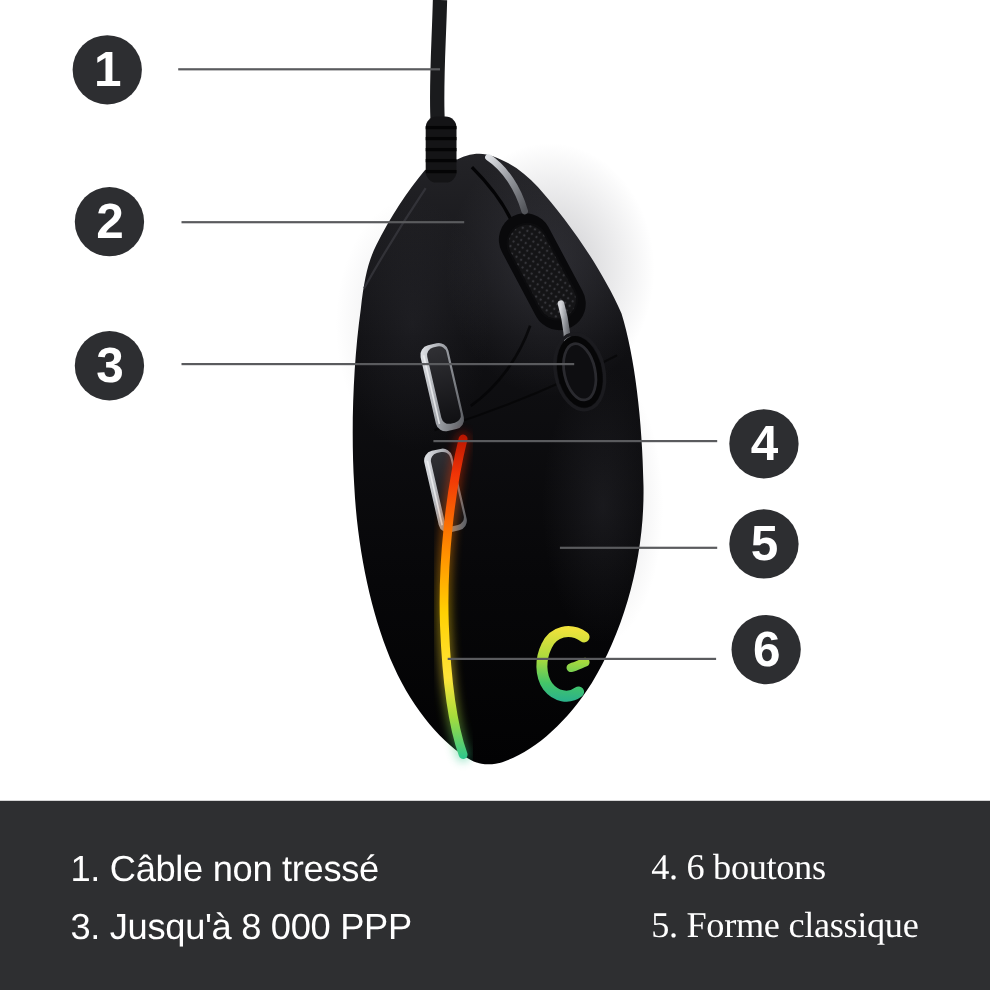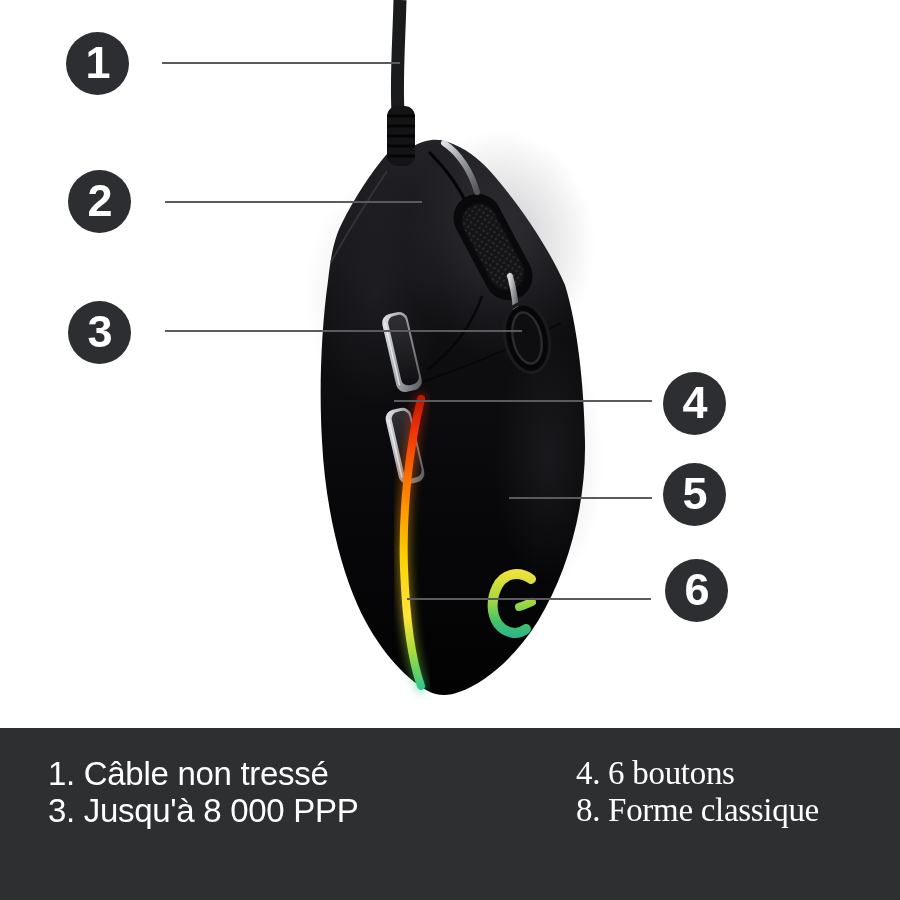--- a/index.html
+++ b/index.html
@@ -20,21 +20,21 @@
   .legend{
     position:absolute;left:0;top:728px;width:900px;height:172px;
     background:#2e2f31;color:#ffffff;
   }
   .legend-col{
     position:absolute;top:27px;font-size:33px;line-height:37px;
     letter-spacing:-0.3px;font-weight:400;color:#ffffff;
   }
   .legend-left{left:48px;width:470px;}
   .legend-right{left:576px;width:330px;font-family:Liberation Serif, serif;}
-  .legend-item{margin:0;}
+  .legend-item{margin:16px;}
 </style>
 </head>
 <body>
 
 <div class="stage">
 
   <svg class="mouse-svg" width="900" height="730" viewBox="0 0 900 730">
     <defs>
       <linearGradient id="bodyGrad" x1="0" y1="0" x2="0" y2="1">
         <stop offset="0" stop-color="#232327"></stop>
@@ -185,17 +185,17 @@
     <span class="co-n">6</span>
   </div>
 
   <div class="legend">
     <div class="legend-col legend-left">
       <p class="legend-item">1. Câble non tressé</p>
       <p class="legend-item">3. Jusqu'à 8 000 PPP</p>
     </div>
     <div class="legend-col legend-right">
       <p class="legend-item">4. 6 boutons</p>
-      <p class="legend-item">8. Forme classique</p>
+      <p class="legend-item">5. Forme classique</p>
     </div>
   </div>
 
 </div>
 
 </body></html>

